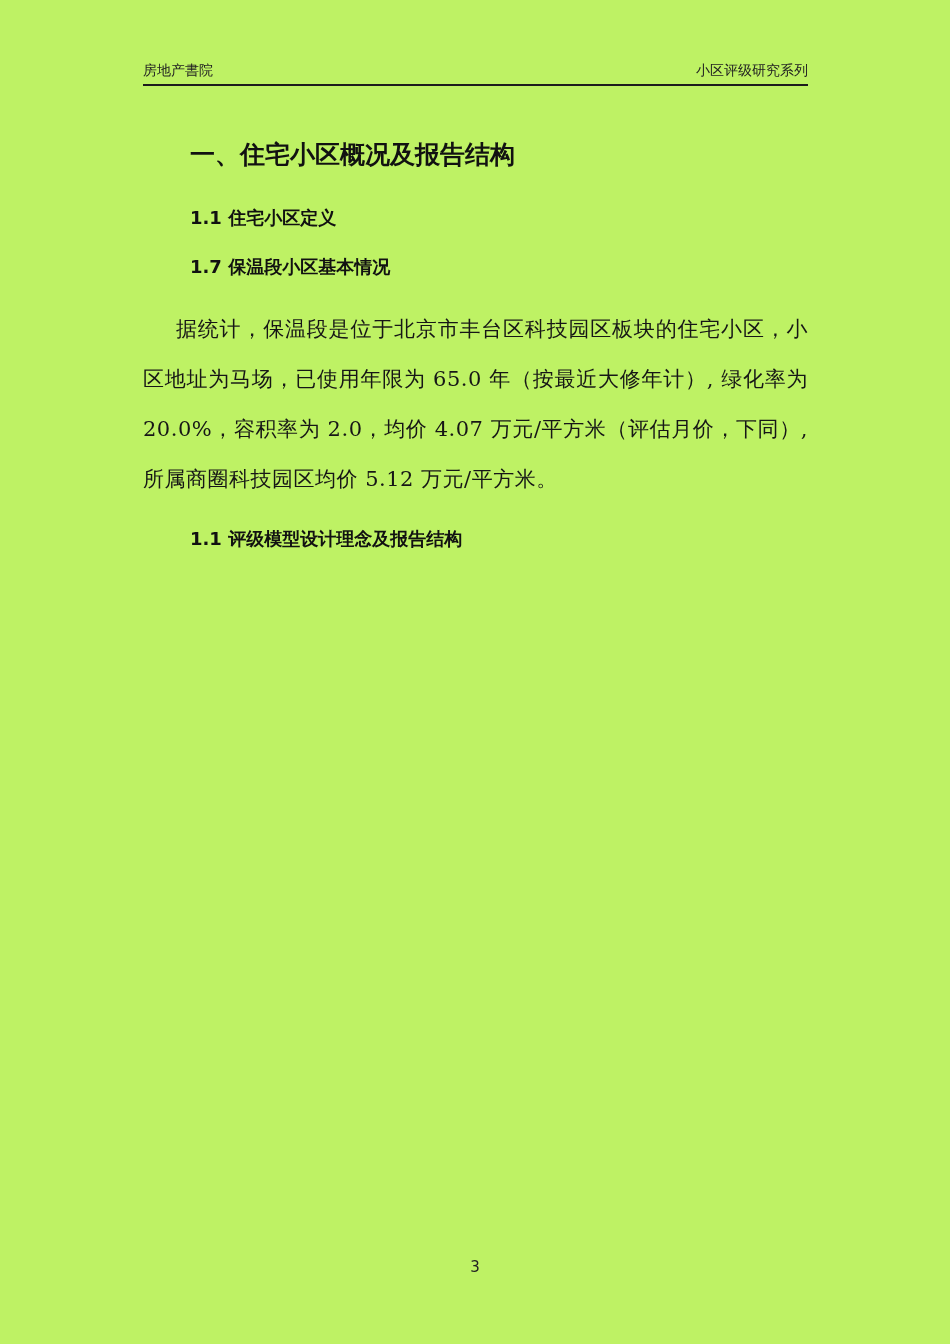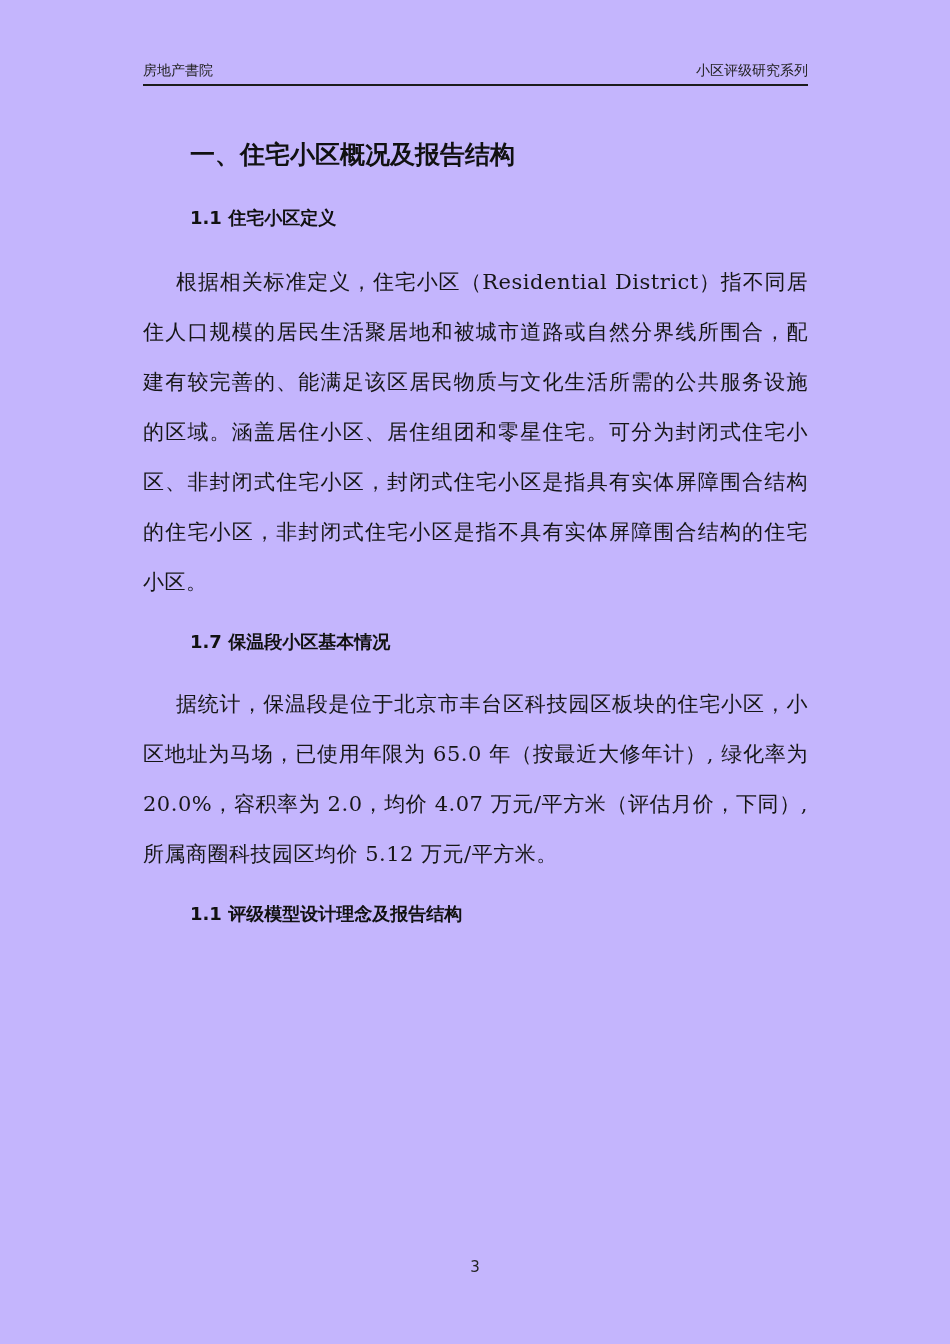--- a/index.html
+++ b/index.html
@@ -4,21 +4,21 @@
 <style>
   html, body {
     margin: 0;
     padding: 0;
     background: #ffffff;
   }
   .page {
     position: relative;
     width: 950px;
     height: 1344px;
-    background: #c4b5fd;
+    background: #bef264;
     overflow: hidden;
     color: #1a1a1a;
     font-family: "DejaVu Serif", serif;
   }
   
   .header {
     position: absolute;
     left: 143px;
     top: 58px;
     width: 665px;
@@ -90,21 +90,20 @@
     <span>房地产書院</span>
     <span>小区评级研究系列</span>
   </div>
 
   <div class="doc">
 
     <div class="main-title">一、住宅小区概况及报告结构</div>
 
     <div>
       <div class="section-heading first">1.1 住宅小区定义</div>
-      <p class="para after-heading-1">根据相关标准定义，住宅小区（Residential District）指不同居住人口规模的居民生活聚居地和被城市道路或自然分界线所围合，配建有较完善的、能满足该区居民物质与文化生活所需的公共服务设施的区域。涵盖居住小区、居住组团和零星住宅。可分为封闭式住宅小区、非封闭式住宅小区，封闭式住宅小区是指具有实体屏障围合结构的住宅小区，非封闭式住宅小区是指不具有实体屏障围合结构的住宅小区。</p>
     </div>
 
     <div>
       <div class="section-heading">1.7 保温段小区基本情况</div>
       <p class="para after-heading">据统计，保温段是位于北京市丰台区科技园区板块的住宅小区，小区地址为马场，已使用年限为 65.0 年（按最近大修年计）, 绿化率为 20.0%，容积率为 2.0，均价 4.07 万元/平方米（评估月价，下同）, 所属商圈科技园区均价 5.12 万元/平方米。</p>
     </div>
 
     <div>
       <div class="section-heading">1.1 评级模型设计理念及报告结构</div>
     </div>

